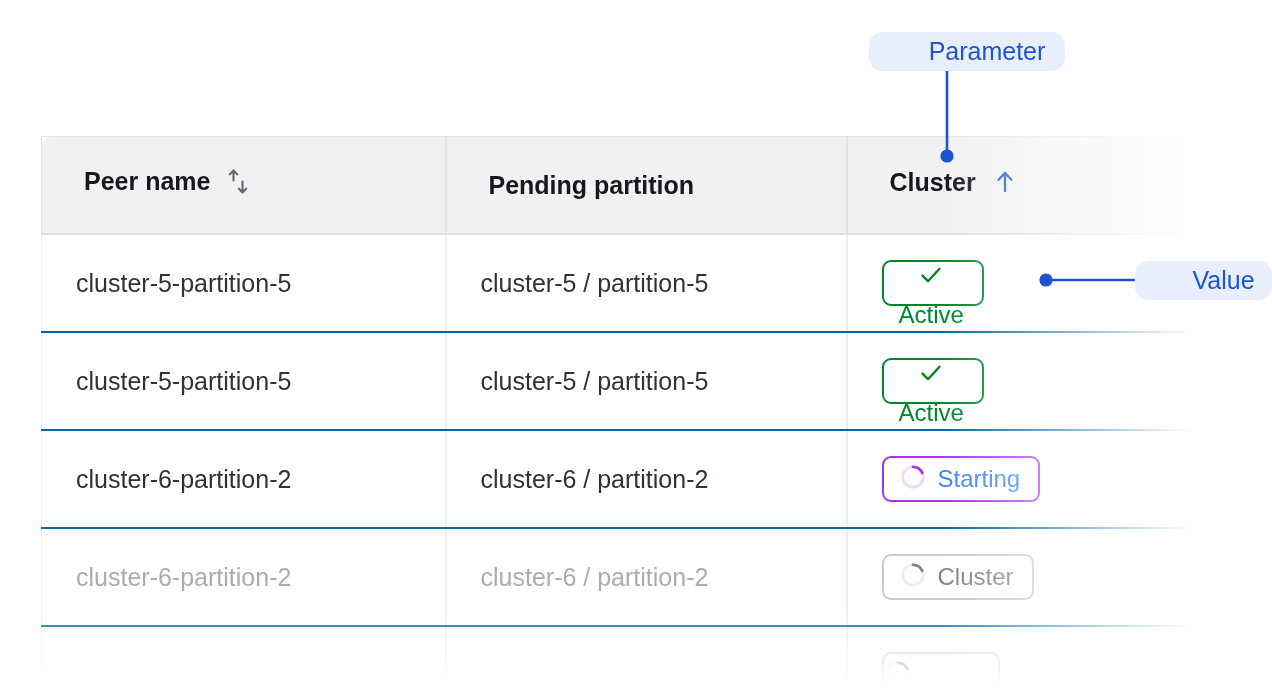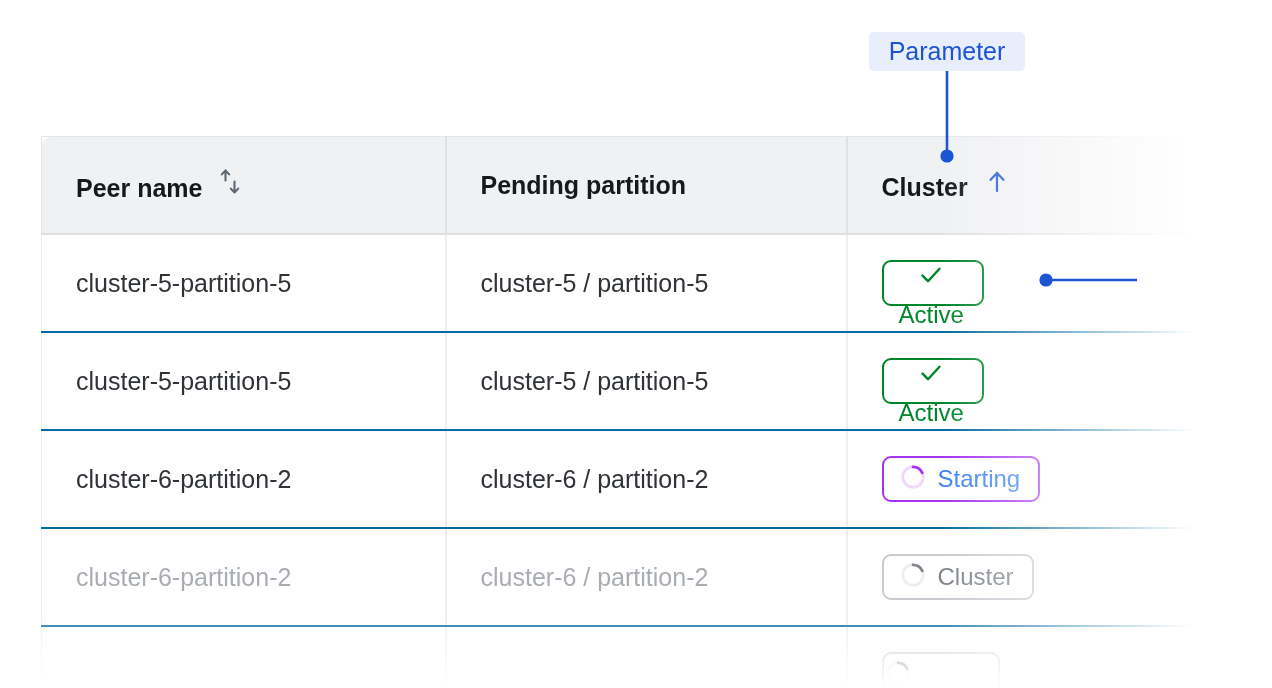--- a/index.html
+++ b/index.html
@@ -65,22 +65,23 @@
   thead th:last-child { border-right: none; }
   thead th:first-child {
     border-top-left-radius: 9px;
     border-left: 1px solid #e4e5e8;
     border-top: 1px solid #e4e5e8;
   }
   thead th:not(:first-child) { border-top: 1px solid #e4e5e8; }
 
   .th-inner {
     display: flex;
-    align-items: flex-end;
+    align-items: flex-start;
     gap: 16px;
+    margin-left: 8px;
   }
 
   tbody td {
     height: 96px;
     padding: 0 0 0 34px;
     vertical-align: middle;
     font-size: 25px;
     color: #2f3236;
     border-bottom: 2px solid #0369a1;
     border-right: 2px solid #eceef0;
@@ -116,23 +117,24 @@
   .badge .bi { display: block; flex: 0 0 auto; }
 
   
   .anno-pill {
     position: absolute;
     display: flex;
     align-items: center;
     justify-content: center;
     background: #e8eefc;
     color: #1d54d4;
-    border-radius: 5px;
+    border-radius: 14px;
     font-size: 25px;
     white-space: nowrap;
+    padding-left: 40px;
   }
   #pill-parameter {
     left: 869px;  top: 32px;
     width: 156px; height: 39px;
   }
   #pill-value {
     left: 1135px; top: 261px;
     width: 97px;  height: 39px;
   }
   .anno-svg {
@@ -273,14 +275,15 @@
 
     <line x1="947" y1="71" x2="947" y2="155" stroke="#1d54d4" stroke-width="2.6"></line>
     <circle cx="947" cy="156" r="6.6" fill="#1d54d4"></circle>
 
     <circle cx="1046" cy="280" r="6.6" fill="#1d54d4"></circle>
     <line x1="1046" y1="280" x2="1137" y2="280" stroke="#1d54d4" stroke-width="2.6"></line>
   </svg>
 
   <div class="anno-pill" id="pill-parameter">Parameter</div>
 
+  <div class="anno-pill" id="pill-value">Value</div>
 
 </div>
 
 </body></html>

